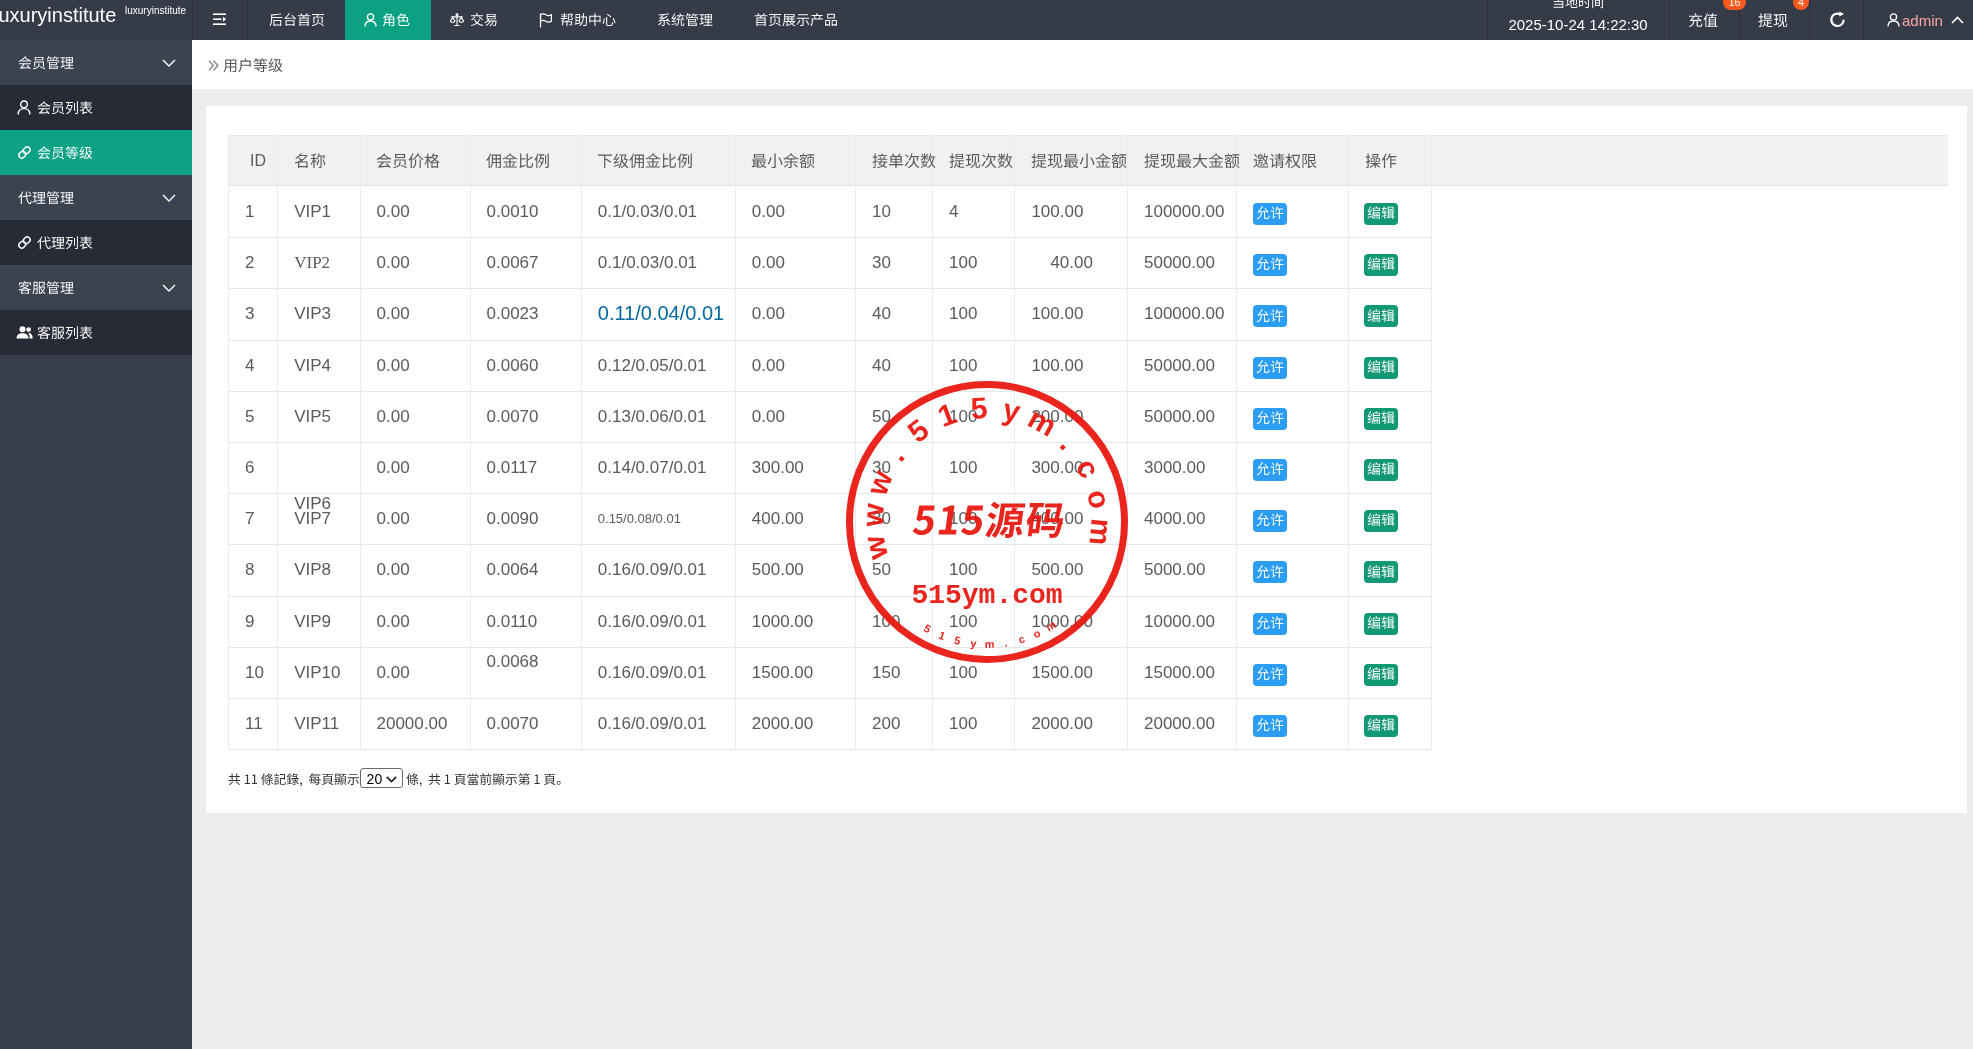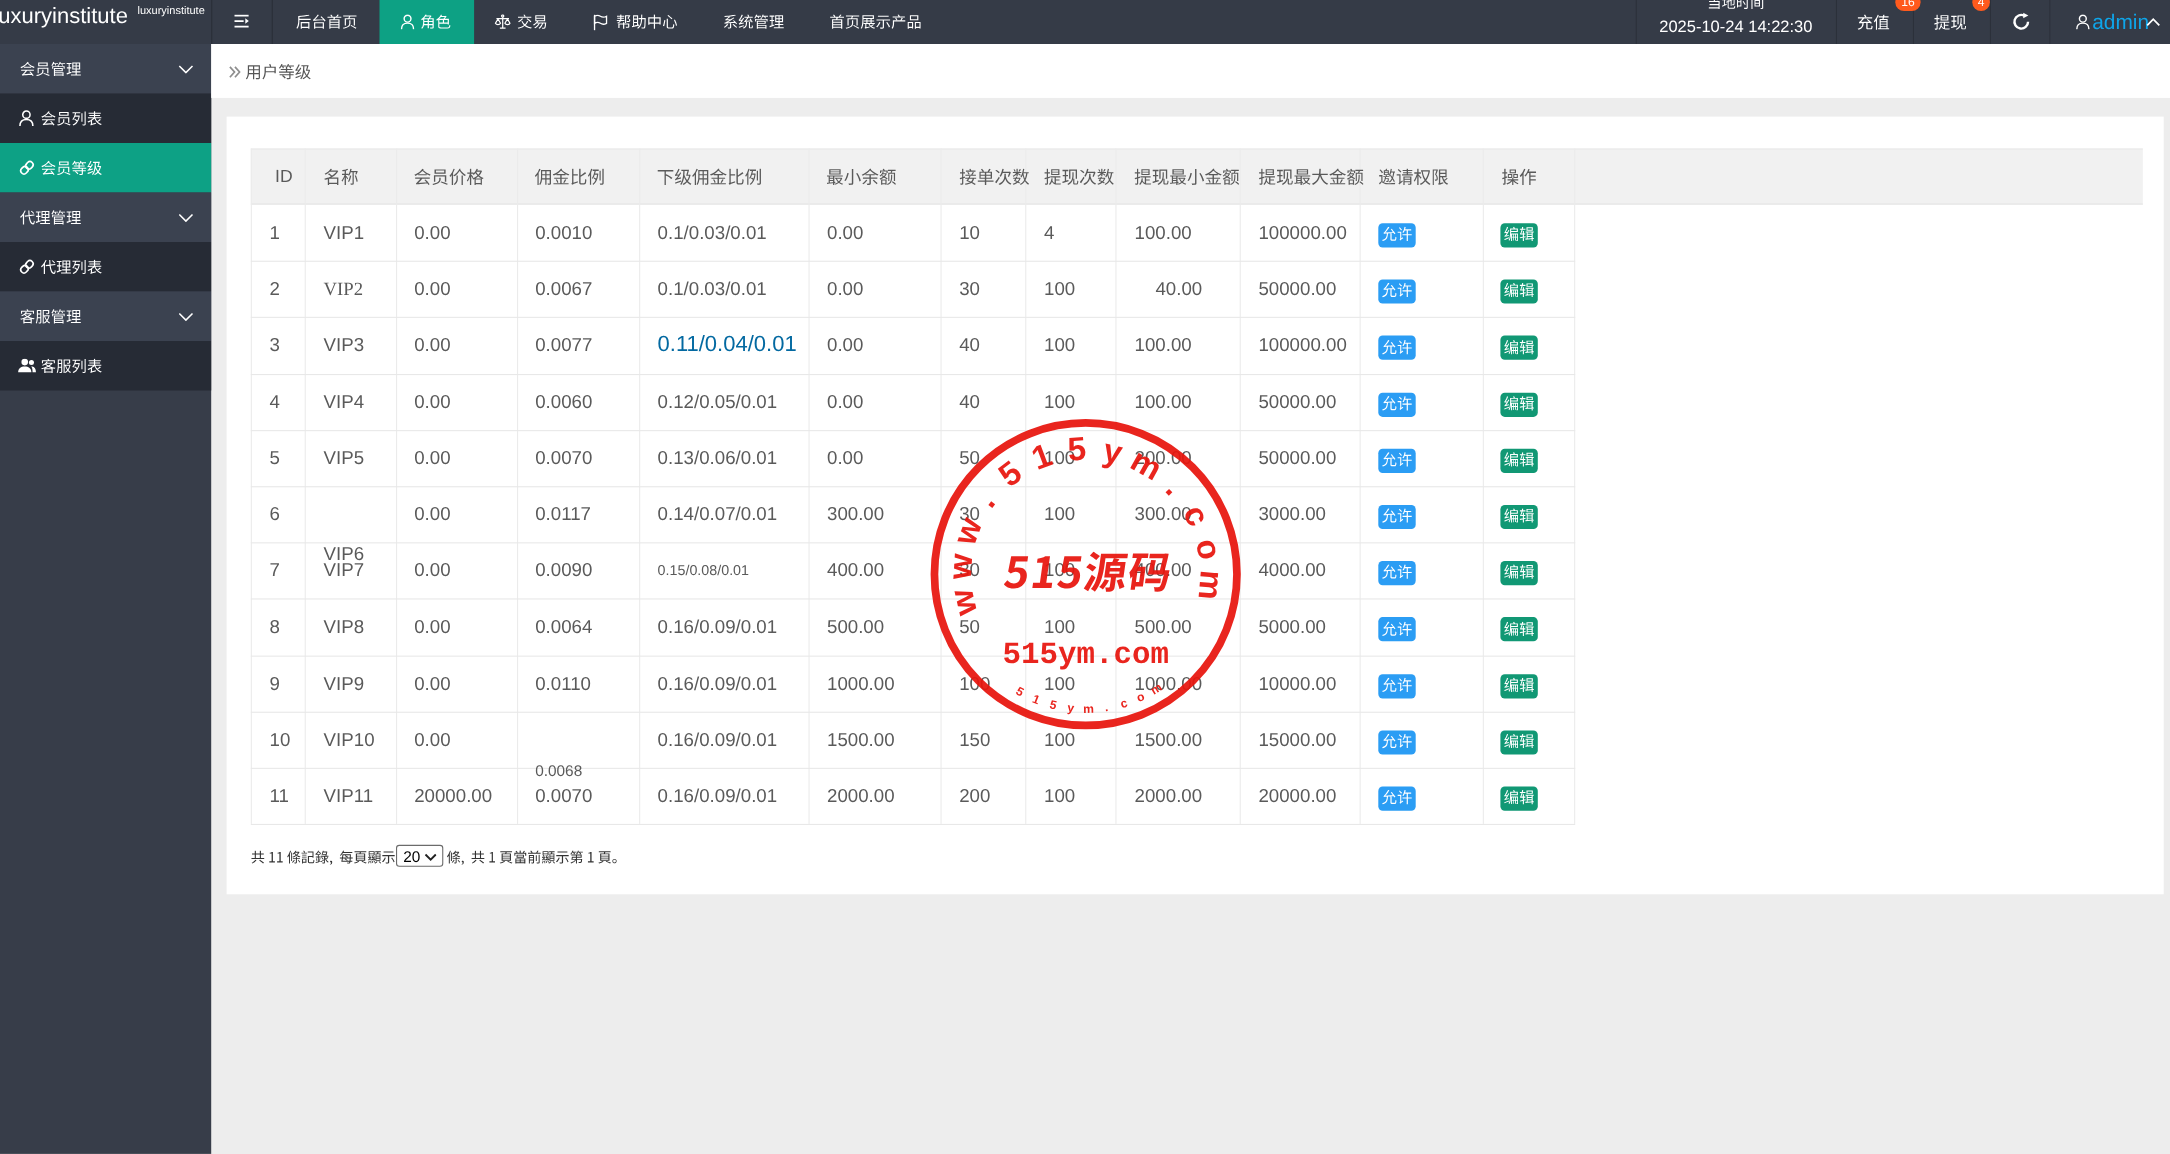--- a/index.html
+++ b/index.html
@@ -76,21 +76,21 @@
     </svg>
 <div class="badge" style="left:1792.8px;top:-6px;width:16.5px;">4</div>
 <svg class="abs" style="left:1829px;top:11px" width="17" height="17" viewBox="0 0 17 17" fill="none">
 <path d="M14.7 8.8 A6.2 6.2 0 1 1 11.2 3.2" stroke="#fff" stroke-width="2.2"></path>
 <path d="M10.3 0.6 L15 3.1 L10.3 5.6 Z" fill="#fff"></path>
 </svg>
 <svg class="abs" style="left:1886.5px;top:13px" width="13" height="14" viewBox="0 0 13 14" fill="none" stroke="#fff" stroke-width="1.3">
 <circle cx="6.5" cy="4" r="3.1"></circle>
       <path d="M1 13.5 C1 9.8 3.4 8 6.5 8 C9.6 8 12 9.8 12 13.5"></path>
 </svg>
-<span class="abs" style="left:1902px;top:13px;font-size:19px;line-height:15px;color:#0ea5e9;">admin</span>
+<span class="abs" style="left:1902px;top:13px;font-size:15px;line-height:15px;color:#fca5a5;">admin</span>
 <svg class="abs" style="left:1951px;top:16px" width="13" height="8" viewBox="0 0 13 8" fill="none">
 <path d="M1 7 L6.5 1.5 L12 7" stroke="#fff" stroke-width="1.6"></path>
 </svg>
 </div>
 <div class="side">
 <div class="sitem" style="top:0px;background:#3b4250;">
       <svg width="56.0" height="14.6" viewBox="0 -12.0 56.0 14.6" style="position:absolute;left:18px;top:15.5px">
         <path d="M1.2 -4.7H12.8V-3.7H1.2ZM3.7 -7.4H10.4V-6.4H3.7ZM8.6 -2.7 9.5 -3.1Q10.1 -2.6 10.7 -1.9Q11.3 -1.3 11.8 -0.6Q12.4 -0 12.7 0.5L11.7 1.1Q11.4 0.6 10.9 -0.1Q10.4 -0.8 9.8 -1.4Q9.2 -2.1 8.6 -2.7ZM7.1 -11.8 8.1 -11.3Q6.9 -9.7 5.2 -8.4Q3.5 -7 1.4 -6Q1.3 -6.2 1.1 -6.3Q1 -6.5 0.9 -6.7Q0.7 -6.8 0.6 -7Q2 -7.5 3.2 -8.3Q4.4 -9 5.4 -9.9Q6.4 -10.8 7.1 -11.8ZM7.2 -11.2Q7.7 -10.7 8.3 -10.1Q9 -9.5 9.8 -9Q10.7 -8.4 11.6 -7.9Q12.5 -7.5 13.5 -7.1Q13.4 -7 13.2 -6.9Q13.1 -6.7 13 -6.5Q12.8 -6.3 12.7 -6.2Q11.8 -6.6 10.9 -7.1Q10 -7.6 9.1 -8.2Q8.3 -8.8 7.6 -9.5Q7 -10.1 6.5 -10.6ZM2.2 0.8Q2.2 0.7 2.1 0.5Q2 0.3 2 0.1Q1.9 -0.1 1.8 -0.3Q2.1 -0.3 2.3 -0.5Q2.6 -0.7 2.9 -1Q3.1 -1.2 3.4 -1.5Q3.7 -1.8 4.1 -2.3Q4.6 -2.8 5 -3.4Q5.4 -3.9 5.8 -4.5L6.8 -3.8Q5.9 -2.7 5 -1.6Q4 -0.6 3 0.2V0.2Q3 0.2 2.9 0.3Q2.7 0.4 2.6 0.4Q2.4 0.5 2.3 0.6Q2.2 0.7 2.2 0.8ZM2.2 0.8 2.2 -0 2.9 -0.4 11.2 -1.1Q11.2 -0.8 11.3 -0.6Q11.4 -0.3 11.4 -0.1Q9.4 0.1 8 0.2Q6.6 0.3 5.6 0.4Q4.7 0.5 4.1 0.5Q3.4 0.6 3.1 0.6Q2.7 0.7 2.5 0.7Q2.3 0.8 2.2 0.8Z M17.7 -10.2V-8.6H24.3V-10.2ZM16.7 -11.1H25.4V-7.7H16.7ZM20.4 -4.6H21.5V-3.3Q21.5 -2.8 21.4 -2.4Q21.3 -1.9 20.9 -1.4Q20.6 -0.9 19.9 -0.5Q19.3 -0 18.2 0.4Q17.2 0.8 15.6 1.2Q15.6 1.1 15.4 0.9Q15.3 0.7 15.2 0.6Q15 0.4 14.9 0.3Q16.4 0 17.4 -0.3Q18.4 -0.7 19 -1.1Q19.6 -1.4 19.9 -1.8Q20.2 -2.2 20.3 -2.6Q20.4 -3 20.4 -3.3ZM21.4 -0.9 21.9 -1.7Q22.6 -1.5 23.3 -1.2Q24 -1 24.7 -0.7Q25.4 -0.4 26 -0.2Q26.7 0.1 27.1 0.3L26.6 1.2Q26.1 0.9 25.5 0.7Q24.9 0.4 24.2 0.1Q23.5 -0.1 22.8 -0.4Q22 -0.7 21.4 -0.9ZM16.2 -6.5H26V-1.4H24.9V-5.5H17.2V-1.3H16.2Z M31.7 -0.2H39.1V0.7H31.7ZM29.4 -7.8H40.8V-5.5H39.8V-7H30.4V-5.5H29.4ZM31.7 -6.1H39.1V-3.3H31.7V-4.1H38.1V-5.3H31.7ZM31.7 -2.3H39.8V1.1H38.8V-1.5H31.7ZM31 -6.1H32V1.1H31ZM34.2 -8.7 35.1 -8.9Q35.3 -8.6 35.5 -8.2Q35.7 -7.9 35.7 -7.6L34.8 -7.4Q34.7 -7.6 34.5 -8Q34.3 -8.4 34.2 -8.7ZM30.3 -10.6H34.8V-9.8H30.3ZM36.2 -10.6H41.2V-9.8H36.2ZM30.3 -11.8 31.4 -11.6Q31.1 -10.6 30.6 -9.7Q30.1 -8.8 29.5 -8.1Q29.4 -8.2 29.2 -8.3Q29.1 -8.4 28.9 -8.5Q28.7 -8.6 28.6 -8.6Q29.2 -9.2 29.6 -10.1Q30.1 -10.9 30.3 -11.8ZM36.3 -11.8 37.3 -11.6Q37 -10.8 36.6 -10Q36.2 -9.2 35.8 -8.6Q35.7 -8.7 35.5 -8.8Q35.4 -8.9 35.2 -9Q35 -9.1 34.9 -9.1Q35.4 -9.6 35.7 -10.3Q36.1 -11 36.3 -11.8ZM31.5 -10 32.3 -10.3Q32.6 -9.9 32.9 -9.4Q33.1 -8.9 33.2 -8.6L32.4 -8.3Q32.2 -8.6 32 -9.1Q31.7 -9.6 31.5 -10ZM37.5 -10 38.3 -10.3Q38.6 -9.9 38.9 -9.4Q39.3 -9 39.4 -8.6L38.6 -8.2Q38.4 -8.6 38.1 -9.1Q37.8 -9.6 37.5 -10Z M48.7 -7.6V-5.8H53.9V-7.6ZM48.7 -10.2V-8.4H53.9V-10.2ZM47.7 -11.1H54.9V-4.8H47.7ZM47.5 -3.2H55.1V-2.2H47.5ZM46.5 -0.3H55.5V0.7H46.5ZM42.6 -10.8H47V-9.8H42.6ZM42.8 -6.8H46.8V-5.8H42.8ZM42.5 -1.4Q43.1 -1.6 43.8 -1.8Q44.5 -2 45.3 -2.3Q46.1 -2.5 46.9 -2.8L47.1 -1.8Q46 -1.4 44.8 -1Q43.7 -0.6 42.8 -0.3ZM44.4 -10.4H45.4V-1.7L44.4 -1.5ZM50.8 -10.7H51.7V-5.3H51.8V0.1H50.7V-5.3H50.8Z" fill="#ffffff"></path>
       </svg>
       <svg class="abs" style="left:162px;top:19px" width="14" height="8" viewBox="0 0 14 8" fill="none">
@@ -261,21 +261,21 @@
         </svg>
       </div>
       <div class="abs" style="left:1135.9px;top:119.2px;width:34px;height:22px;border-radius:4px;background:#119874;">
         <svg width="28.0" height="14.6" viewBox="0 -12.0 28.0 14.6" style="position:absolute;left:3px;top:3.2px">
           <path d="M0.9 -2.5Q0.9 -2.6 0.9 -2.8Q0.8 -3 0.8 -3.2Q0.7 -3.4 0.6 -3.5Q0.9 -3.5 1.1 -3.8Q1.3 -4 1.6 -4.4Q1.8 -4.6 2.1 -5.1Q2.4 -5.5 2.8 -6.1Q3.1 -6.7 3.5 -7.4Q3.9 -8.1 4.2 -8.8L5.1 -8.4Q4.6 -7.4 4 -6.5Q3.5 -5.5 2.9 -4.6Q2.3 -3.8 1.6 -3.1V-3.1Q1.6 -3.1 1.5 -3Q1.4 -3 1.3 -2.9Q1.2 -2.8 1.1 -2.7Q0.9 -2.6 0.9 -2.5ZM0.9 -2.5 0.9 -3.4 1.4 -3.7 4.7 -4.4Q4.7 -4.2 4.7 -4Q4.7 -3.7 4.7 -3.6Q3.6 -3.3 2.9 -3.1Q2.2 -3 1.8 -2.9Q1.4 -2.7 1.2 -2.7Q1.1 -2.6 0.9 -2.5ZM0.9 -5.9Q0.8 -6 0.8 -6.2Q0.7 -6.4 0.7 -6.6Q0.6 -6.8 0.5 -6.9Q0.7 -6.9 0.9 -7.2Q1.1 -7.4 1.3 -7.8Q1.4 -7.9 1.6 -8.3Q1.8 -8.7 2.1 -9.3Q2.3 -9.8 2.6 -10.5Q2.8 -11.1 3 -11.8L4 -11.4Q3.7 -10.5 3.3 -9.6Q2.9 -8.7 2.4 -7.9Q1.9 -7.1 1.5 -6.5V-6.5Q1.5 -6.5 1.4 -6.4Q1.3 -6.3 1.2 -6.3Q1 -6.2 0.9 -6.1Q0.9 -6 0.9 -5.9ZM0.9 -5.9 0.8 -6.7 1.3 -7 3.8 -7.3Q3.7 -7.1 3.7 -6.8Q3.7 -6.6 3.7 -6.4Q2.8 -6.3 2.3 -6.2Q1.8 -6.2 1.5 -6.1Q1.2 -6 1.1 -6Q0.9 -6 0.9 -5.9ZM0.6 -0.8Q1.3 -1 2.4 -1.4Q3.5 -1.8 4.7 -2.3L4.8 -1.4Q3.8 -1 2.7 -0.6Q1.7 -0.1 0.8 0.2ZM8.7 -5.3H9.4V0.7H8.7ZM10.4 -5.3H11.2V0.6H10.4ZM12.2 -5.8H13V0.1Q13 0.4 13 0.6Q12.9 0.8 12.7 0.9Q12.5 1 12.3 1Q12 1 11.6 1Q11.6 0.8 11.5 0.6Q11.5 0.4 11.4 0.2Q11.6 0.2 11.8 0.2Q12 0.2 12.1 0.2Q12.2 0.2 12.2 0.1ZM5.8 -10.2H6.8V-7.2Q6.8 -6.4 6.7 -5.3Q6.6 -4.3 6.5 -3.2Q6.3 -2.1 6 -1Q5.7 0 5.2 0.9Q5.1 0.8 5 0.7Q4.8 0.6 4.7 0.4Q4.5 0.3 4.4 0.3Q4.9 -0.6 5.2 -1.5Q5.4 -2.5 5.6 -3.5Q5.7 -4.5 5.8 -5.5Q5.8 -6.4 5.8 -7.2ZM6.3 -10.2H12.9V-7H6.3V-7.9H11.9V-9.4H6.3ZM6.7 -5.8H12.6V-4.9H7.6V1H6.7ZM7.2 -2.8H12.6V-2H7.2ZM8.5 -11.6 9.5 -11.8Q9.7 -11.5 9.9 -11Q10.1 -10.5 10.2 -10.1L9.2 -9.8Q9.1 -10.1 8.9 -10.6Q8.7 -11.1 8.5 -11.6Z M14.7 -10.1H19.8V-9.1H14.7ZM17.4 -7.9H18.4V1.1H17.4ZM14.6 -2.3Q15.2 -2.4 16.1 -2.6Q17 -2.7 18 -2.9Q18.9 -3.1 19.9 -3.3L20 -2.4Q18.6 -2.1 17.2 -1.8Q15.9 -1.5 14.8 -1.3ZM15.1 -4.6Q15.1 -4.7 15.1 -4.9Q15 -5.1 14.9 -5.3Q14.9 -5.4 14.8 -5.6Q15 -5.6 15.1 -5.9Q15.3 -6.2 15.5 -6.7Q15.6 -6.9 15.7 -7.4Q15.9 -8 16.1 -8.7Q16.3 -9.4 16.5 -10.2Q16.6 -11 16.7 -11.8L17.8 -11.5Q17.6 -10.4 17.3 -9.3Q16.9 -8.2 16.6 -7.1Q16.2 -6.1 15.8 -5.2V-5.2Q15.8 -5.2 15.7 -5.2Q15.6 -5.1 15.5 -5Q15.3 -4.9 15.2 -4.8Q15.1 -4.7 15.1 -4.6ZM15.1 -4.6V-5.5L15.7 -5.8H19.7V-4.8H16.1Q15.8 -4.8 15.5 -4.8Q15.2 -4.7 15.1 -4.6ZM25.4 -7.2H26.4V1.1H25.4ZM21.7 -10.5V-9.1H25.5V-10.5ZM20.7 -11.3H26.5V-8.3H20.7ZM19.9 -7.5H27.3V-6.6H19.9ZM21.3 -5.4H25.7V-4.6H21.3ZM21.3 -3.4H25.7V-2.6H21.3ZM20.9 -7.3H21.8V-0.9L20.9 -0.7ZM19.6 -1.1Q20.5 -1.1 21.8 -1.2Q23.1 -1.3 24.5 -1.4Q26 -1.5 27.4 -1.6L27.4 -0.7Q26.1 -0.6 24.7 -0.5Q23.3 -0.4 22 -0.3Q20.8 -0.2 19.8 -0.1Z" fill="#ffffff"></path>
         </svg>
       </div>
       <span class="abs" style="left:17px;top:153.4px;height:51.2px;line-height:51.2px;font-size:17px;color:#5a5a5a;">3</span>
       <span class="abs" style="left:66.2px;top:153.4px;height:51.2px;line-height:51.2px;font-size:17px;color:#5a5a5a;">VIP3</span>
       <span class="abs" style="left:148.5px;top:153.4px;height:51.2px;line-height:51.2px;font-size:17px;color:#5a5a5a;">0.00</span>
-      <span class="abs" style="left:258.5px;top:153.4px;height:51.2px;line-height:51.2px;font-size:17px;color:#5a5a5a;">0.0077</span>
+      <span class="abs" style="left:258.5px;top:153.4px;height:51.2px;line-height:51.2px;font-size:17px;color:#5a5a5a;">0.0023</span>
       <span class="abs" style="left:369.8px;top:153.4px;height:51.2px;line-height:51.2px;font-size:20px;color:#0369a1;">0.11/0.04/0.01</span>
       <span class="abs" style="left:523.8px;top:153.4px;height:51.2px;line-height:51.2px;font-size:17px;color:#5a5a5a;">0.00</span>
       <span class="abs" style="left:644px;top:153.4px;height:51.2px;line-height:51.2px;font-size:17px;color:#5a5a5a;">40</span>
       <span class="abs" style="left:721.1px;top:153.4px;height:51.2px;line-height:51.2px;font-size:17px;color:#5a5a5a;">100</span>
       <span class="abs" style="left:803.4px;top:153.4px;height:51.2px;line-height:51.2px;font-size:17px;color:#5a5a5a;">100.00</span>
       <span class="abs" style="left:916px;top:153.4px;height:51.2px;line-height:51.2px;font-size:17px;color:#5a5a5a;">100000.00</span>
       <div class="abs" style="left:1025.3px;top:170.4px;width:34px;height:22px;border-radius:4px;background:#2b9df4;">
         <svg width="28.0" height="14.6" viewBox="0 -12.0 28.0 14.6" style="position:absolute;left:3px;top:3.2px">
           <path d="M8 -6.6H9.1V-0.8Q9.1 -0.4 9.2 -0.3Q9.3 -0.2 9.8 -0.2Q9.9 -0.2 10.1 -0.2Q10.4 -0.2 10.7 -0.2Q11 -0.2 11.3 -0.2Q11.6 -0.2 11.7 -0.2Q12.1 -0.2 12.2 -0.3Q12.4 -0.5 12.4 -1.1Q12.5 -1.7 12.5 -2.8Q12.6 -2.7 12.8 -2.6Q13 -2.5 13.2 -2.4Q13.4 -2.4 13.5 -2.3Q13.5 -1.1 13.3 -0.4Q13.1 0.3 12.8 0.6Q12.5 0.9 11.8 0.9Q11.7 0.9 11.4 0.9Q11.1 0.9 10.7 0.9Q10.4 0.9 10.1 0.9Q9.7 0.9 9.6 0.9Q9 0.9 8.6 0.7Q8.3 0.6 8.1 0.2Q8 -0.1 8 -0.8ZM4.8 -6.5H5.9Q5.8 -5 5.6 -3.8Q5.4 -2.5 5 -1.6Q4.5 -0.7 3.6 0Q2.6 0.7 1.1 1.2Q1 1 0.9 0.9Q0.8 0.7 0.7 0.5Q0.6 0.4 0.5 0.3Q1.9 -0.1 2.7 -0.7Q3.6 -1.3 4 -2.1Q4.4 -3 4.6 -4Q4.8 -5.1 4.8 -6.5ZM8.3 -9.5 9.2 -10Q9.6 -9.5 10.1 -8.9Q10.5 -8.3 11 -7.7Q11.5 -7.2 11.9 -6.6Q12.3 -6.1 12.6 -5.7L11.6 -5Q11.4 -5.4 11 -6Q10.6 -6.6 10.1 -7.2Q9.7 -7.8 9.2 -8.4Q8.8 -9 8.3 -9.5ZM2.1 -5.4Q2 -5.5 2 -5.7Q1.9 -5.9 1.8 -6.1Q1.8 -6.3 1.7 -6.4Q1.9 -6.5 2.2 -6.7Q2.5 -7 2.8 -7.4Q3 -7.6 3.4 -8Q3.7 -8.5 4.2 -9.1Q4.6 -9.7 5.1 -10.4Q5.6 -11.1 5.9 -11.9L7.1 -11.5Q6.4 -10.4 5.7 -9.4Q5 -8.4 4.3 -7.5Q3.5 -6.7 2.8 -6V-5.9Q2.8 -5.9 2.7 -5.9Q2.6 -5.8 2.4 -5.7Q2.3 -5.7 2.2 -5.6Q2.1 -5.5 2.1 -5.4ZM2.1 -5.4 2 -6.2 2.8 -6.6 10.9 -7.2Q10.9 -7 11 -6.7Q11.1 -6.4 11.1 -6.3Q9.2 -6.1 7.8 -6Q6.4 -5.9 5.5 -5.8Q4.5 -5.7 3.9 -5.7Q3.3 -5.6 2.9 -5.6Q2.6 -5.5 2.4 -5.5Q2.2 -5.4 2.1 -5.4Z M20.8 -11.8 21.9 -11.6Q21.6 -10 21.1 -8.7Q20.6 -7.3 19.9 -6.4Q19.8 -6.4 19.6 -6.5Q19.4 -6.6 19.2 -6.7Q19 -6.8 18.9 -6.8Q19.4 -7.4 19.8 -8.2Q20.1 -9 20.4 -9.9Q20.7 -10.8 20.8 -11.8ZM19 -5.1H27.4V-4.1H19ZM20.6 -9.5H26.9V-8.5H20.6ZM22.8 -9.2H23.9V1.1H22.8ZM15.7 -10.7 16.4 -11.4Q16.7 -11.1 17.1 -10.7Q17.6 -10.3 17.9 -9.9Q18.3 -9.6 18.5 -9.3L17.8 -8.5Q17.6 -8.8 17.2 -9.2Q16.9 -9.6 16.5 -10Q16.1 -10.4 15.7 -10.7ZM14.6 -7.4H17.2V-6.4H14.6ZM16.9 0.7 16.7 -0.3 17 -0.7 19.4 -2.3Q19.5 -2.1 19.5 -1.8Q19.6 -1.5 19.7 -1.4Q18.9 -0.8 18.3 -0.4Q17.8 -0.1 17.5 0.2Q17.2 0.4 17.1 0.5Q17 0.6 16.9 0.7ZM16.9 0.7Q16.9 0.6 16.8 0.4Q16.7 0.2 16.5 0Q16.4 -0.2 16.3 -0.3Q16.5 -0.4 16.7 -0.6Q16.9 -0.9 16.9 -1.3V-7.4H17.9V-0.4Q17.9 -0.4 17.7 -0.2Q17.6 -0.1 17.4 0Q17.2 0.2 17 0.4Q16.9 0.6 16.9 0.7Z" fill="#ffffff"></path>
         </svg>
@@ -401,21 +401,21 @@
         </svg>
       </div>
       <div class="abs" style="left:1135.9px;top:477.6px;width:34px;height:22px;border-radius:4px;background:#119874;">
         <svg width="28.0" height="14.6" viewBox="0 -12.0 28.0 14.6" style="position:absolute;left:3px;top:3.2px">
           <path d="M0.9 -2.5Q0.9 -2.6 0.9 -2.8Q0.8 -3 0.8 -3.2Q0.7 -3.4 0.6 -3.5Q0.9 -3.5 1.1 -3.8Q1.3 -4 1.6 -4.4Q1.8 -4.6 2.1 -5.1Q2.4 -5.5 2.8 -6.1Q3.1 -6.7 3.5 -7.4Q3.9 -8.1 4.2 -8.8L5.1 -8.4Q4.6 -7.4 4 -6.5Q3.5 -5.5 2.9 -4.6Q2.3 -3.8 1.6 -3.1V-3.1Q1.6 -3.1 1.5 -3Q1.4 -3 1.3 -2.9Q1.2 -2.8 1.1 -2.7Q0.9 -2.6 0.9 -2.5ZM0.9 -2.5 0.9 -3.4 1.4 -3.7 4.7 -4.4Q4.7 -4.2 4.7 -4Q4.7 -3.7 4.7 -3.6Q3.6 -3.3 2.9 -3.1Q2.2 -3 1.8 -2.9Q1.4 -2.7 1.2 -2.7Q1.1 -2.6 0.9 -2.5ZM0.9 -5.9Q0.8 -6 0.8 -6.2Q0.7 -6.4 0.7 -6.6Q0.6 -6.8 0.5 -6.9Q0.7 -6.9 0.9 -7.2Q1.1 -7.4 1.3 -7.8Q1.4 -7.9 1.6 -8.3Q1.8 -8.7 2.1 -9.3Q2.3 -9.8 2.6 -10.5Q2.8 -11.1 3 -11.8L4 -11.4Q3.7 -10.5 3.3 -9.6Q2.9 -8.7 2.4 -7.9Q1.9 -7.1 1.5 -6.5V-6.5Q1.5 -6.5 1.4 -6.4Q1.3 -6.3 1.2 -6.3Q1 -6.2 0.9 -6.1Q0.9 -6 0.9 -5.9ZM0.9 -5.9 0.8 -6.7 1.3 -7 3.8 -7.3Q3.7 -7.1 3.7 -6.8Q3.7 -6.6 3.7 -6.4Q2.8 -6.3 2.3 -6.2Q1.8 -6.2 1.5 -6.1Q1.2 -6 1.1 -6Q0.9 -6 0.9 -5.9ZM0.6 -0.8Q1.3 -1 2.4 -1.4Q3.5 -1.8 4.7 -2.3L4.8 -1.4Q3.8 -1 2.7 -0.6Q1.7 -0.1 0.8 0.2ZM8.7 -5.3H9.4V0.7H8.7ZM10.4 -5.3H11.2V0.6H10.4ZM12.2 -5.8H13V0.1Q13 0.4 13 0.6Q12.9 0.8 12.7 0.9Q12.5 1 12.3 1Q12 1 11.6 1Q11.6 0.8 11.5 0.6Q11.5 0.4 11.4 0.2Q11.6 0.2 11.8 0.2Q12 0.2 12.1 0.2Q12.2 0.2 12.2 0.1ZM5.8 -10.2H6.8V-7.2Q6.8 -6.4 6.7 -5.3Q6.6 -4.3 6.5 -3.2Q6.3 -2.1 6 -1Q5.7 0 5.2 0.9Q5.1 0.8 5 0.7Q4.8 0.6 4.7 0.4Q4.5 0.3 4.4 0.3Q4.9 -0.6 5.2 -1.5Q5.4 -2.5 5.6 -3.5Q5.7 -4.5 5.8 -5.5Q5.8 -6.4 5.8 -7.2ZM6.3 -10.2H12.9V-7H6.3V-7.9H11.9V-9.4H6.3ZM6.7 -5.8H12.6V-4.9H7.6V1H6.7ZM7.2 -2.8H12.6V-2H7.2ZM8.5 -11.6 9.5 -11.8Q9.7 -11.5 9.9 -11Q10.1 -10.5 10.2 -10.1L9.2 -9.8Q9.1 -10.1 8.9 -10.6Q8.7 -11.1 8.5 -11.6Z M14.7 -10.1H19.8V-9.1H14.7ZM17.4 -7.9H18.4V1.1H17.4ZM14.6 -2.3Q15.2 -2.4 16.1 -2.6Q17 -2.7 18 -2.9Q18.9 -3.1 19.9 -3.3L20 -2.4Q18.6 -2.1 17.2 -1.8Q15.9 -1.5 14.8 -1.3ZM15.1 -4.6Q15.1 -4.7 15.1 -4.9Q15 -5.1 14.9 -5.3Q14.9 -5.4 14.8 -5.6Q15 -5.6 15.1 -5.9Q15.3 -6.2 15.5 -6.7Q15.6 -6.9 15.7 -7.4Q15.9 -8 16.1 -8.7Q16.3 -9.4 16.5 -10.2Q16.6 -11 16.7 -11.8L17.8 -11.5Q17.6 -10.4 17.3 -9.3Q16.9 -8.2 16.6 -7.1Q16.2 -6.1 15.8 -5.2V-5.2Q15.8 -5.2 15.7 -5.2Q15.6 -5.1 15.5 -5Q15.3 -4.9 15.2 -4.8Q15.1 -4.7 15.1 -4.6ZM15.1 -4.6V-5.5L15.7 -5.8H19.7V-4.8H16.1Q15.8 -4.8 15.5 -4.8Q15.2 -4.7 15.1 -4.6ZM25.4 -7.2H26.4V1.1H25.4ZM21.7 -10.5V-9.1H25.5V-10.5ZM20.7 -11.3H26.5V-8.3H20.7ZM19.9 -7.5H27.3V-6.6H19.9ZM21.3 -5.4H25.7V-4.6H21.3ZM21.3 -3.4H25.7V-2.6H21.3ZM20.9 -7.3H21.8V-0.9L20.9 -0.7ZM19.6 -1.1Q20.5 -1.1 21.8 -1.2Q23.1 -1.3 24.5 -1.4Q26 -1.5 27.4 -1.6L27.4 -0.7Q26.1 -0.6 24.7 -0.5Q23.3 -0.4 22 -0.3Q20.8 -0.2 19.8 -0.1Z" fill="#ffffff"></path>
         </svg>
       </div>
       <span class="abs" style="left:17px;top:511.8px;height:51.2px;line-height:51.2px;font-size:17px;color:#5a5a5a;">10</span>
       <span class="abs" style="left:66.2px;top:511.8px;height:51.2px;line-height:51.2px;font-size:17px;color:#5a5a5a;">VIP10</span>
       <span class="abs" style="left:148.5px;top:511.8px;height:51.2px;line-height:51.2px;font-size:17px;color:#5a5a5a;">0.00</span>
-      <span class="abs" style="left:258.5px;top:540px;height:51.2px;line-height:51.2px;font-size:14px;color:#5a5a5a;">0.0068</span>
+      <span class="abs" style="left:258.5px;top:501px;height:51.2px;line-height:51.2px;font-size:17px;color:#5a5a5a;">0.0068</span>
       <span class="abs" style="left:369.8px;top:511.8px;height:51.2px;line-height:51.2px;font-size:17px;color:#5a5a5a;">0.16/0.09/0.01</span>
       <span class="abs" style="left:523.8px;top:511.8px;height:51.2px;line-height:51.2px;font-size:17px;color:#5a5a5a;">1500.00</span>
       <span class="abs" style="left:644px;top:511.8px;height:51.2px;line-height:51.2px;font-size:17px;color:#5a5a5a;">150</span>
       <span class="abs" style="left:721.1px;top:511.8px;height:51.2px;line-height:51.2px;font-size:17px;color:#5a5a5a;">100</span>
       <span class="abs" style="left:803.4px;top:511.8px;height:51.2px;line-height:51.2px;font-size:17px;color:#5a5a5a;">1500.00</span>
       <span class="abs" style="left:916px;top:511.8px;height:51.2px;line-height:51.2px;font-size:17px;color:#5a5a5a;">15000.00</span>
       <div class="abs" style="left:1025.3px;top:528.8px;width:34px;height:22px;border-radius:4px;background:#2b9df4;">
         <svg width="28.0" height="14.6" viewBox="0 -12.0 28.0 14.6" style="position:absolute;left:3px;top:3.2px">
           <path d="M8 -6.6H9.1V-0.8Q9.1 -0.4 9.2 -0.3Q9.3 -0.2 9.8 -0.2Q9.9 -0.2 10.1 -0.2Q10.4 -0.2 10.7 -0.2Q11 -0.2 11.3 -0.2Q11.6 -0.2 11.7 -0.2Q12.1 -0.2 12.2 -0.3Q12.4 -0.5 12.4 -1.1Q12.5 -1.7 12.5 -2.8Q12.6 -2.7 12.8 -2.6Q13 -2.5 13.2 -2.4Q13.4 -2.4 13.5 -2.3Q13.5 -1.1 13.3 -0.4Q13.1 0.3 12.8 0.6Q12.5 0.9 11.8 0.9Q11.7 0.9 11.4 0.9Q11.1 0.9 10.7 0.9Q10.4 0.9 10.1 0.9Q9.7 0.9 9.6 0.9Q9 0.9 8.6 0.7Q8.3 0.6 8.1 0.2Q8 -0.1 8 -0.8ZM4.8 -6.5H5.9Q5.8 -5 5.6 -3.8Q5.4 -2.5 5 -1.6Q4.5 -0.7 3.6 0Q2.6 0.7 1.1 1.2Q1 1 0.9 0.9Q0.8 0.7 0.7 0.5Q0.6 0.4 0.5 0.3Q1.9 -0.1 2.7 -0.7Q3.6 -1.3 4 -2.1Q4.4 -3 4.6 -4Q4.8 -5.1 4.8 -6.5ZM8.3 -9.5 9.2 -10Q9.6 -9.5 10.1 -8.9Q10.5 -8.3 11 -7.7Q11.5 -7.2 11.9 -6.6Q12.3 -6.1 12.6 -5.7L11.6 -5Q11.4 -5.4 11 -6Q10.6 -6.6 10.1 -7.2Q9.7 -7.8 9.2 -8.4Q8.8 -9 8.3 -9.5ZM2.1 -5.4Q2 -5.5 2 -5.7Q1.9 -5.9 1.8 -6.1Q1.8 -6.3 1.7 -6.4Q1.9 -6.5 2.2 -6.7Q2.5 -7 2.8 -7.4Q3 -7.6 3.4 -8Q3.7 -8.5 4.2 -9.1Q4.6 -9.7 5.1 -10.4Q5.6 -11.1 5.9 -11.9L7.1 -11.5Q6.4 -10.4 5.7 -9.4Q5 -8.4 4.3 -7.5Q3.5 -6.7 2.8 -6V-5.9Q2.8 -5.9 2.7 -5.9Q2.6 -5.8 2.4 -5.7Q2.3 -5.7 2.2 -5.6Q2.1 -5.5 2.1 -5.4ZM2.1 -5.4 2 -6.2 2.8 -6.6 10.9 -7.2Q10.9 -7 11 -6.7Q11.1 -6.4 11.1 -6.3Q9.2 -6.1 7.8 -6Q6.4 -5.9 5.5 -5.8Q4.5 -5.7 3.9 -5.7Q3.3 -5.6 2.9 -5.6Q2.6 -5.5 2.4 -5.5Q2.2 -5.4 2.1 -5.4Z M20.8 -11.8 21.9 -11.6Q21.6 -10 21.1 -8.7Q20.6 -7.3 19.9 -6.4Q19.8 -6.4 19.6 -6.5Q19.4 -6.6 19.2 -6.7Q19 -6.8 18.9 -6.8Q19.4 -7.4 19.8 -8.2Q20.1 -9 20.4 -9.9Q20.7 -10.8 20.8 -11.8ZM19 -5.1H27.4V-4.1H19ZM20.6 -9.5H26.9V-8.5H20.6ZM22.8 -9.2H23.9V1.1H22.8ZM15.7 -10.7 16.4 -11.4Q16.7 -11.1 17.1 -10.7Q17.6 -10.3 17.9 -9.9Q18.3 -9.6 18.5 -9.3L17.8 -8.5Q17.6 -8.8 17.2 -9.2Q16.9 -9.6 16.5 -10Q16.1 -10.4 15.7 -10.7ZM14.6 -7.4H17.2V-6.4H14.6ZM16.9 0.7 16.7 -0.3 17 -0.7 19.4 -2.3Q19.5 -2.1 19.5 -1.8Q19.6 -1.5 19.7 -1.4Q18.9 -0.8 18.3 -0.4Q17.8 -0.1 17.5 0.2Q17.2 0.4 17.1 0.5Q17 0.6 16.9 0.7ZM16.9 0.7Q16.9 0.6 16.8 0.4Q16.7 0.2 16.5 0Q16.4 -0.2 16.3 -0.3Q16.5 -0.4 16.7 -0.6Q16.9 -0.9 16.9 -1.3V-7.4H17.9V-0.4Q17.9 -0.4 17.7 -0.2Q17.6 -0.1 17.4 0Q17.2 0.2 17 0.4Q16.9 0.6 16.9 0.7Z" fill="#ffffff"></path>
         </svg>

